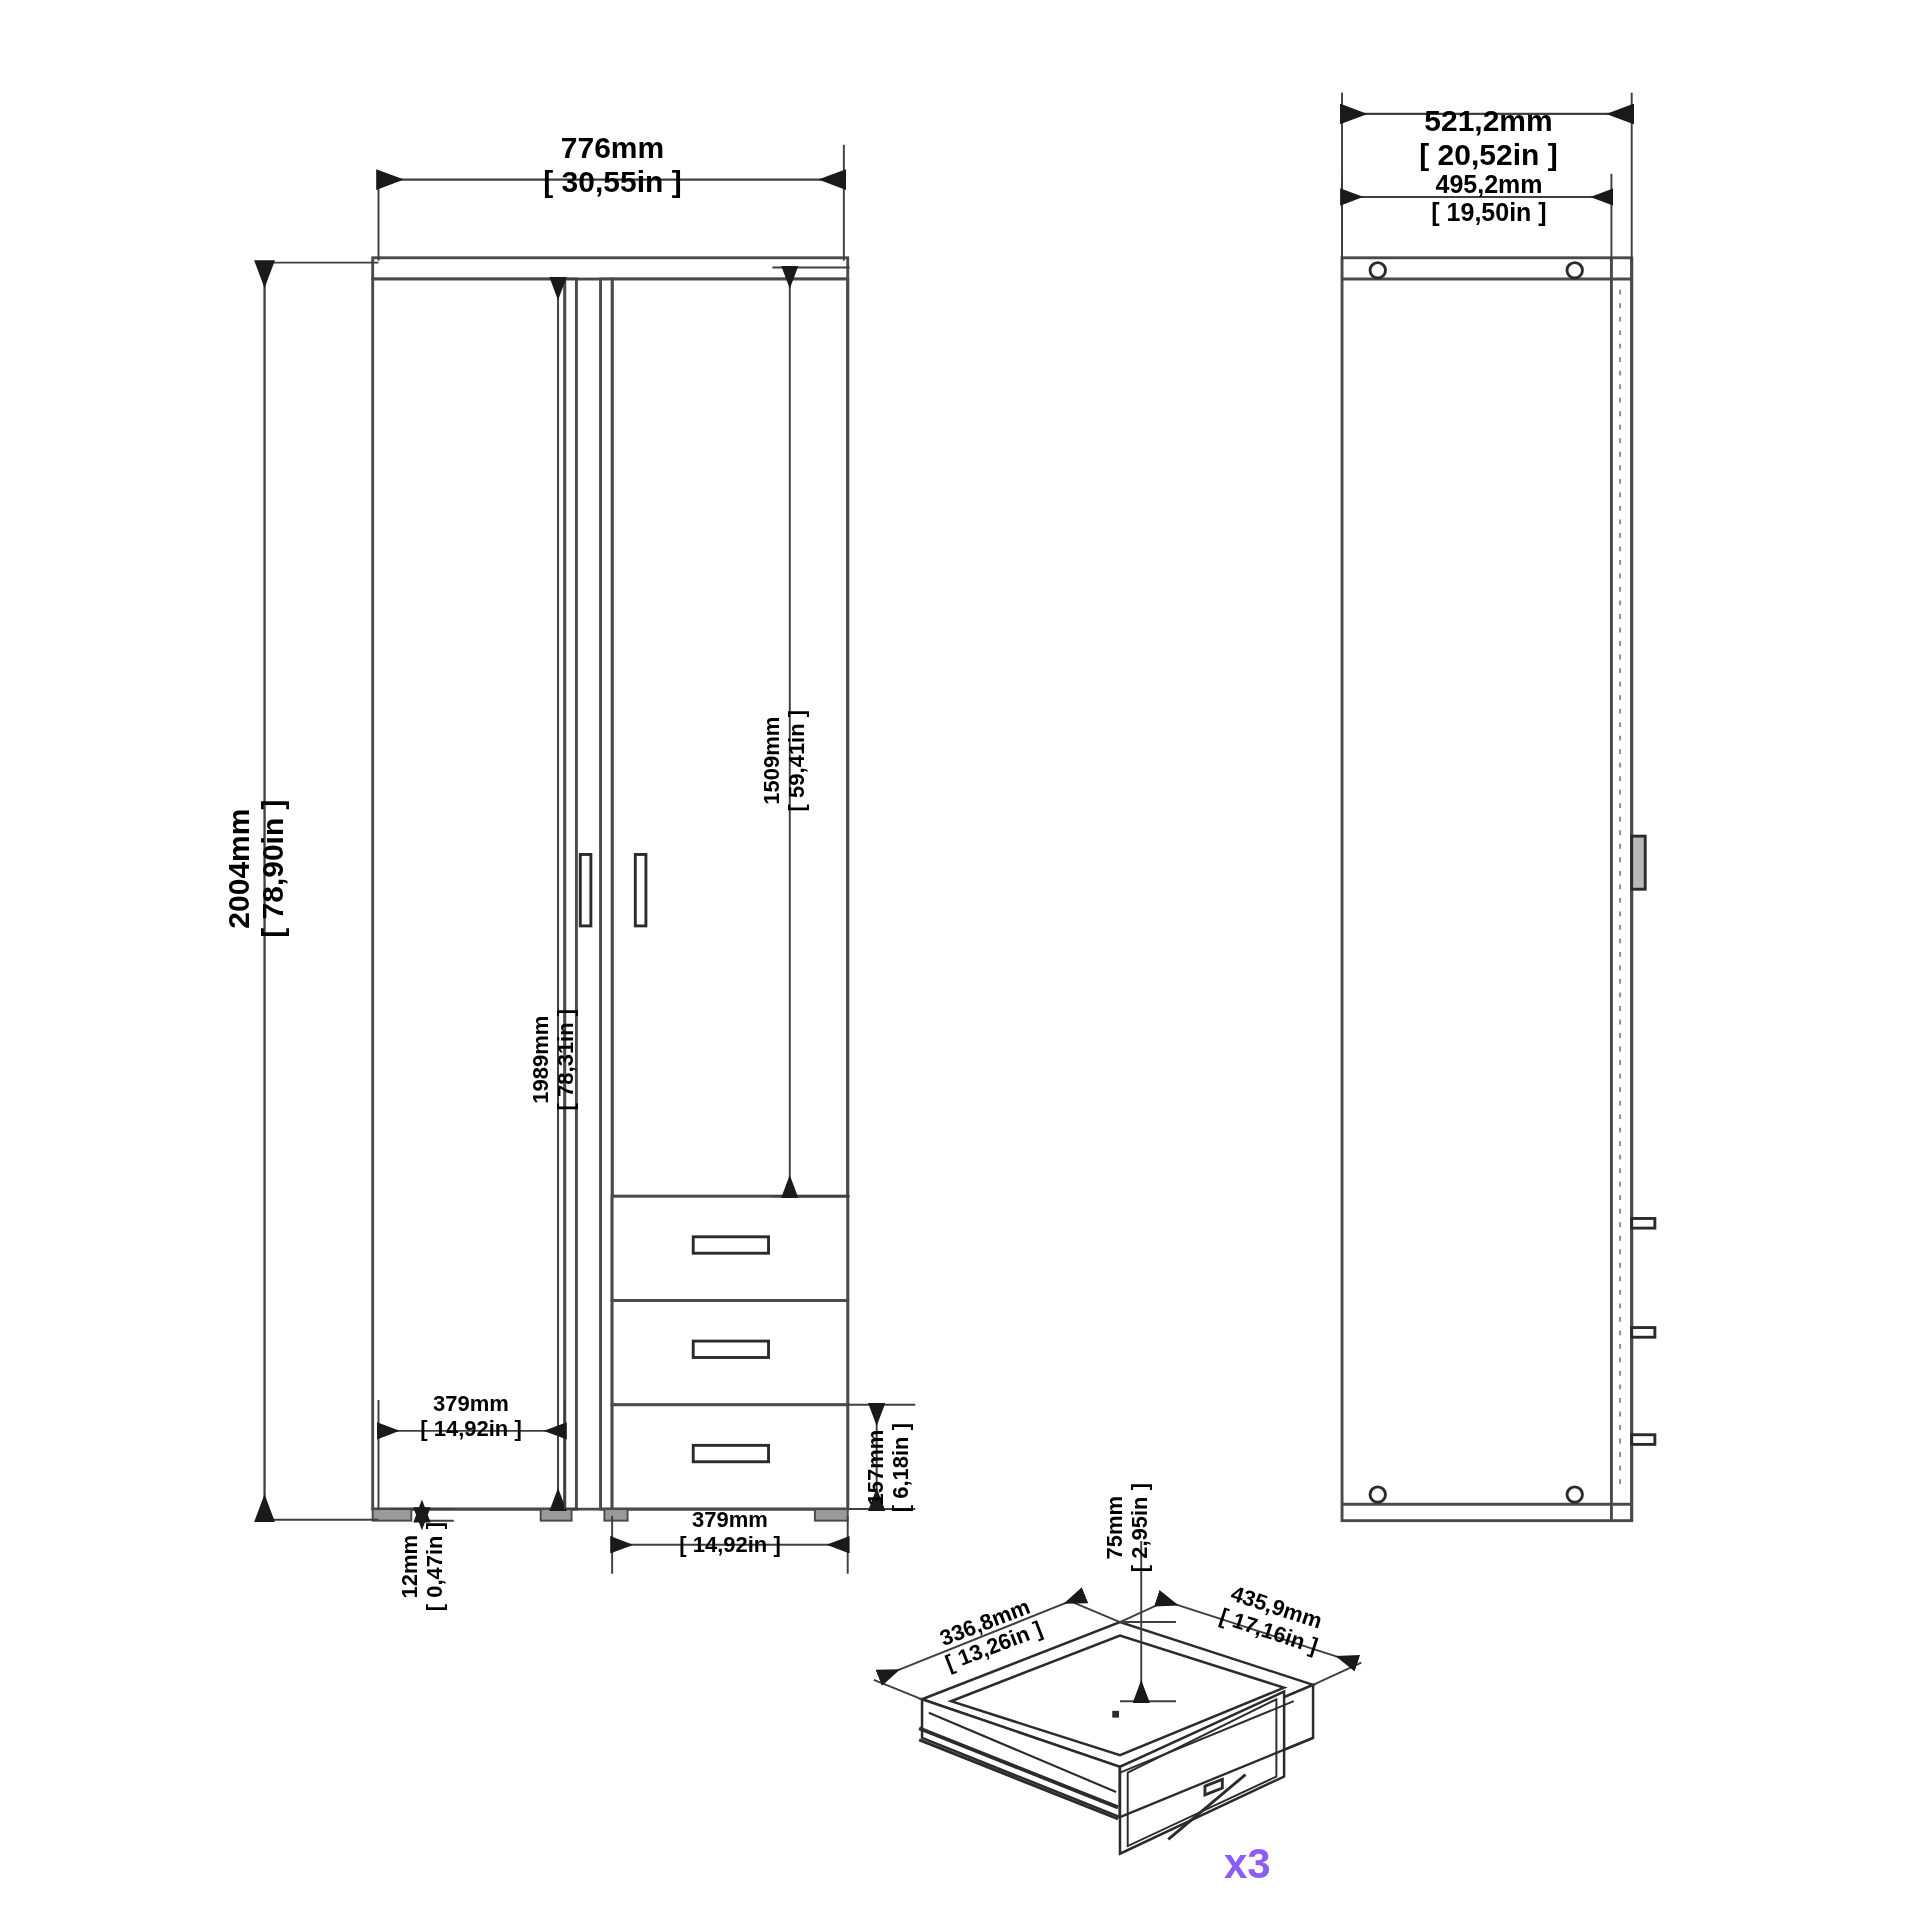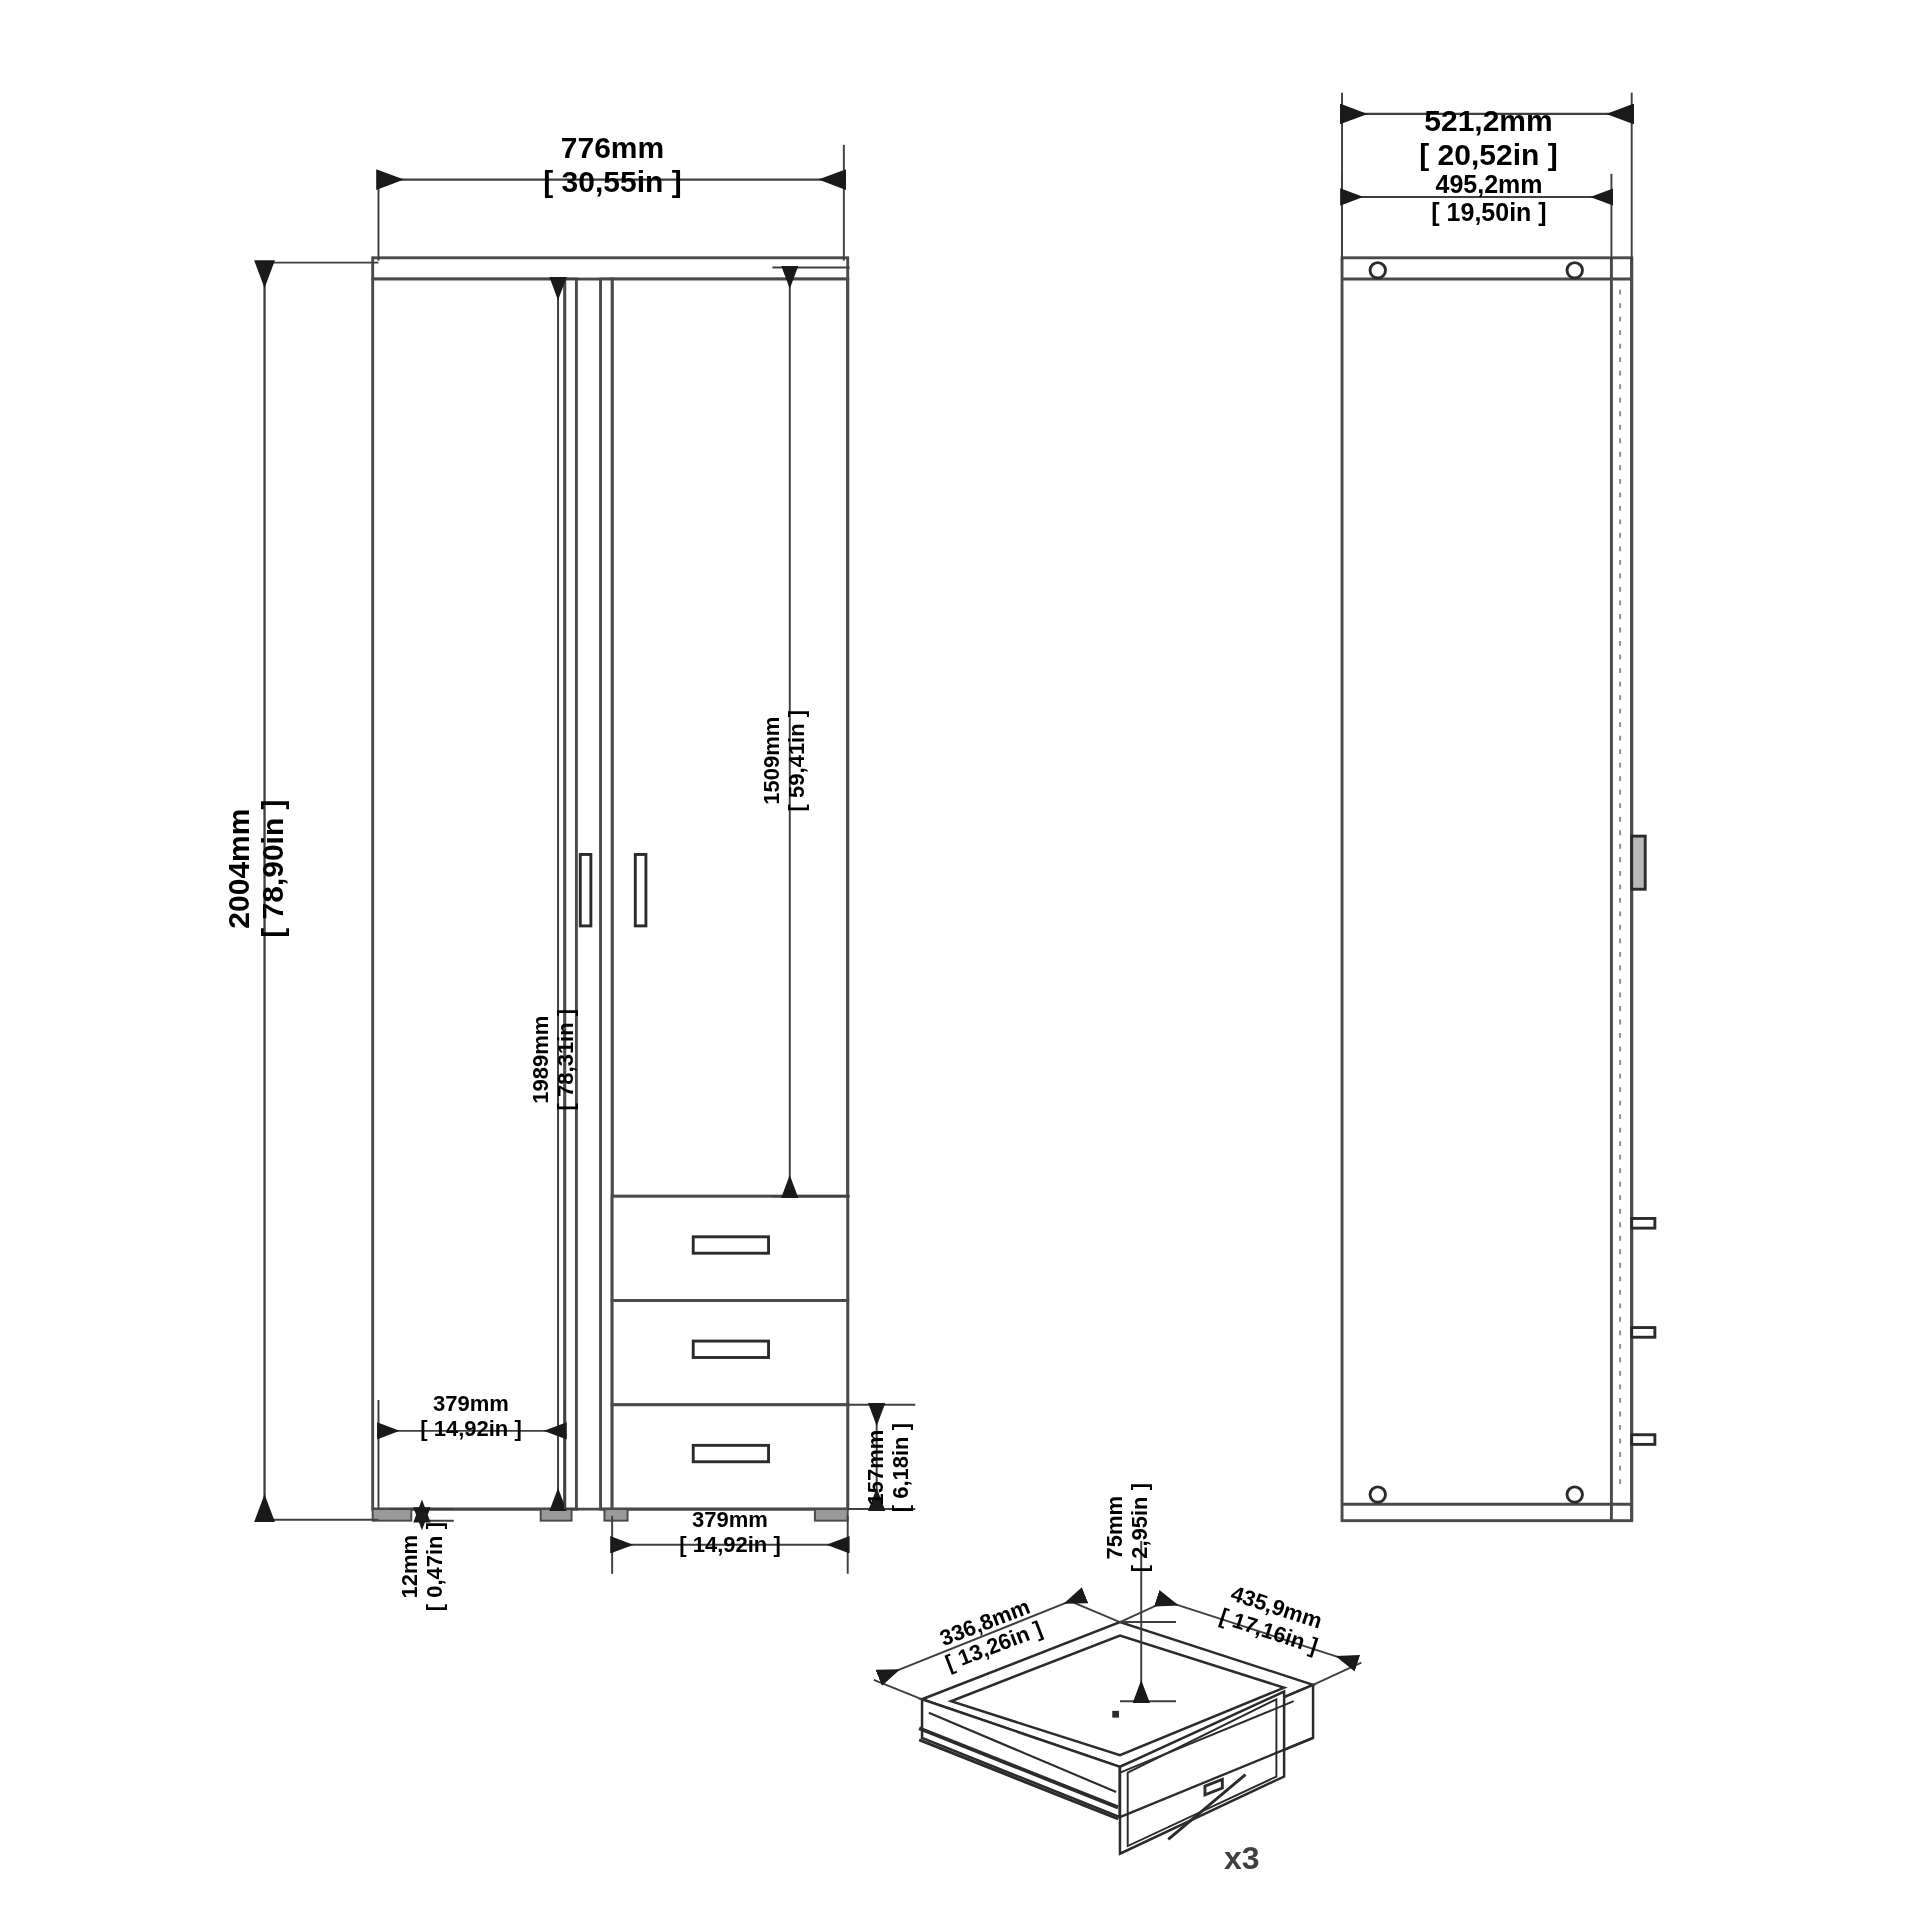--- a/index.html
+++ b/index.html
@@ -36,22 +36,22 @@
     line-height: 1.12;
     text-align: center;
   }
   .dimtext .mm { display: block; }
   .dimtext .inch { display: block; }
   .vert { transform-origin: 50% 50%; }
   .qty {
     position: absolute;
     font-family: "Liberation Sans", sans-serif;
     font-weight: bold;
-    font-size: 32px;
-    color: #404040;
+    font-size: 42px;
+    color: #8b5cf6;
   }
 </style>
 </head>
 <body>
 
 <div id="sheet">
 
   <svg class="drawing" viewBox="0 0 2000 2000">
     <defs>
       <marker id="ar" markerWidth="14" markerHeight="10" refX="13" refY="5" orient="auto">

